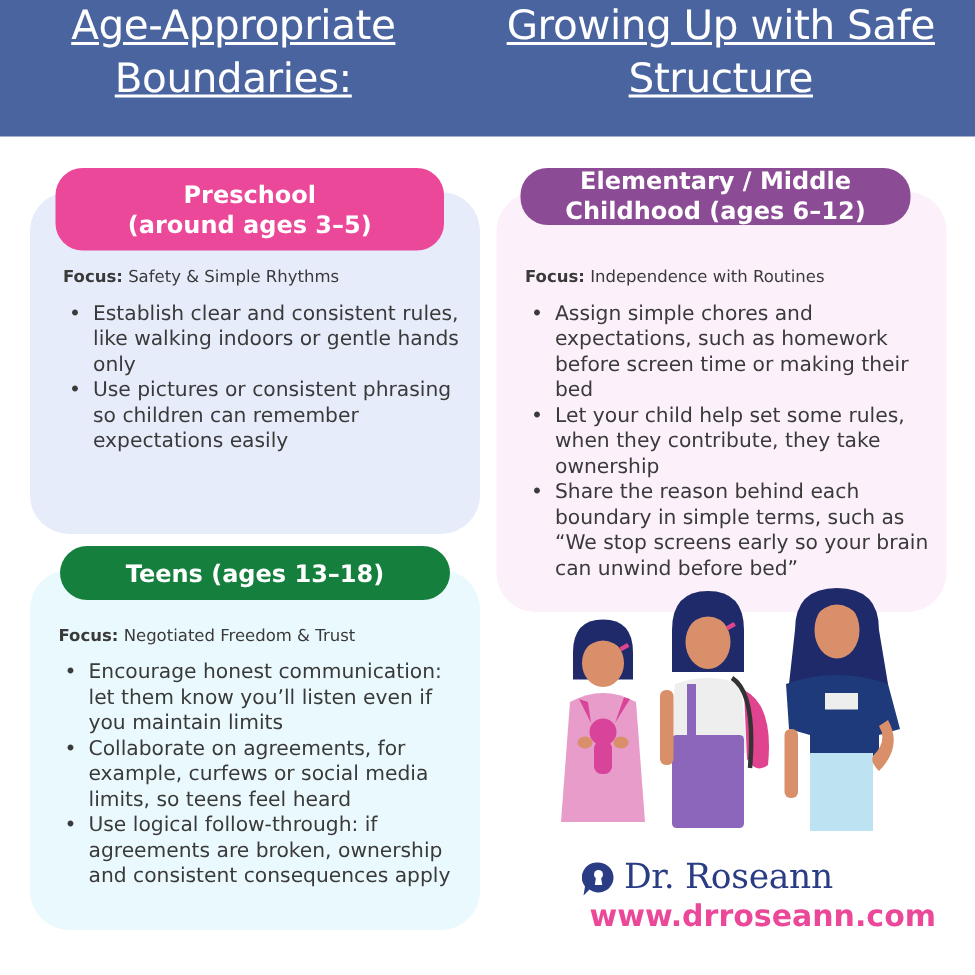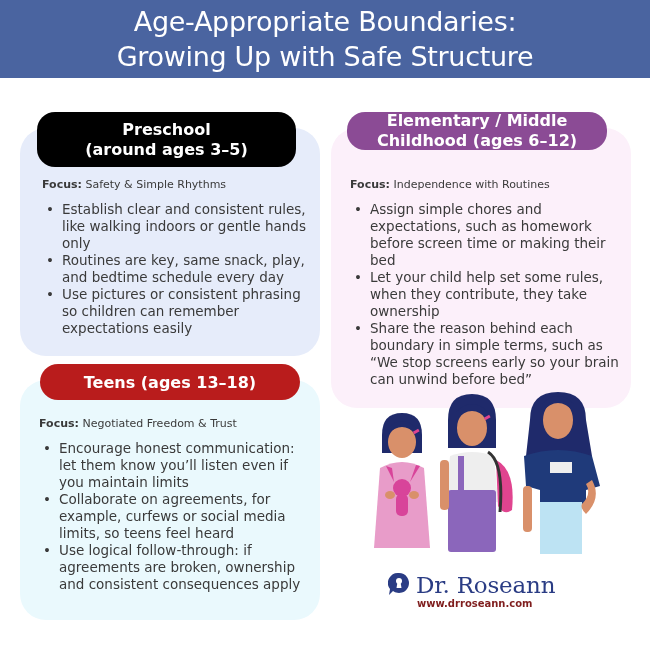--- a/index.html
+++ b/index.html
@@ -1,74 +1,73 @@
 <!DOCTYPE html>
 <html><head>
 <meta charset="utf-8">
 <style>
   * { box-sizing: border-box; margin: 0; padding: 0; }
   html, body { width: 650px; height: 650px; background: #ffffff; overflow: hidden; }
   body { position: relative; font-family: "DejaVu Sans", "Liberation Sans", sans-serif; color: #3a3a3a; }
 
   .header {
-    position: absolute; left: 0; top: 0; width: 650px; height: 78px;
+    position: absolute; left: 0; top: 0; width: 650px; height: 91px;
     background: #4a64a0; color: #ffffff; text-align: center;
-    display: flex; flex-direction: column; justify-content: center;
+    display: flex; flex-direction: row; justify-content: center; text-decoration: underline;
   }
   .header .title-line { font-size: 27px; line-height: 35px; font-weight: normal; letter-spacing: -0.3px; }
 
   .card { position: absolute; border-radius: 26px; }
   .card-pre { left: 20px; top: 128px; width: 300px; height: 228px; background: #e6ecfa; }
   .card-elem { left: 331px; top: 128px; width: 300px; height: 280px; background: #fcf0fa; }
   .card-teen { left: 20px; top: 380px; width: 300px; height: 240px; background: #eaf9fd; }
 
   .pill {
     position: absolute; color: #fff; text-align: center; font-weight: bold;
     display: flex; flex-direction: column; justify-content: center; border-radius: 18px;
   }
-  .pill-pre { left: 37px; top: 112px; width: 259px; height: 55px; background: #000000; font-size: 16px; line-height: 20px; }
+  .pill-pre { left: 37px; top: 112px; width: 259px; height: 55px; background: #ec4899; font-size: 16px; line-height: 20px; }
   .pill-elem { left: 347px; top: 112px; width: 260px; height: 38px; background: #8b4b95; font-size: 16px; line-height: 20px; }
-  .pill-teen { left: 40px; top: 364px; width: 260px; height: 36px; background: #b91c1c; font-size: 16px; border-radius: 18px; }
+  .pill-teen { left: 40px; top: 364px; width: 260px; height: 36px; background: #15803d; font-size: 16px; border-radius: 18px; }
 
   .focus { position: absolute; font-size: 11px; line-height: 18px; color: #3a3a3a; }
   .focus b { font-weight: bold; }
   .focus-pre { left: 42px; top: 176px; }
   .focus-elem { left: 350px; top: 176px; }
   .focus-teen { left: 39px; top: 415px; }
 
   ul.bullets { position: absolute; list-style: none; font-size: 13.5px; line-height: 17px; color: #3a3a3a; }
   ul.bullets li { position: relative; padding-left: 20px; margin-bottom: 0; }
   ul.bullets li::before { content: "•"; position: absolute; left: 4px; top: 0; color: #3a3a3a; }
   .list-pre { left: 42px; top: 201px; width: 270px; }
   .list-elem { left: 350px; top: 201px; width: 275px; }
   .list-teen { left: 39px; top: 440px; width: 275px; }
 
   .illustration { position: absolute; left: 360px; top: 390px; width: 270px; height: 165px; }
 
-  .logo { position: absolute; left: 388px; top: 572px; display: flex; align-items: flex-start; }
+  .logo { position: absolute; left: 388px; top: 572px; display: flex; align-items: flex-end; }
   .logo-name { font-family: "DejaVu Serif", "Liberation Serif", serif; font-size: 23px; color: #2a3c84; margin-left: 6px; letter-spacing: -0.2px; }
-  .logo-url { position: absolute; left: 417px; top: 598px; font-size: 10px; font-weight: bold; color: #7f1d1d; }
+  .logo-url { position: absolute; left: 393px; top: 598px; font-size: 20px; font-weight: bold; color: #ec4899; }
 </style>
 </head>
 <body>
 
 <div class="header">
   <div class="title-line">Age-Appropriate Boundaries:</div>
   <div class="title-line">Growing Up with Safe Structure</div>
 </div>
 
 <div class="card card-pre"></div>
 <div class="pill pill-pre">
   <div>Preschool</div>
   <div>(around ages 3–5)</div>
 </div>
 <div class="focus focus-pre"><b>Focus:</b><span> Safety &amp; Simple Rhythms</span></div>
 <ul class="bullets list-pre">
   <li>Establish clear and consistent rules, like walking indoors or gentle hands only</li>
-  <li>Routines are key, same snack, play, and bedtime schedule every day</li>
   <li>Use pictures or consistent phrasing so children can remember expectations easily</li>
 </ul>
 
 <div class="card card-elem"></div>
 <div class="pill pill-elem">
   <div>Elementary / Middle</div>
   <div>Childhood (ages 6–12)</div>
 </div>
 <div class="focus focus-elem"><b>Focus:</b><span> Independence with Routines</span></div>
 <ul class="bullets list-elem">

